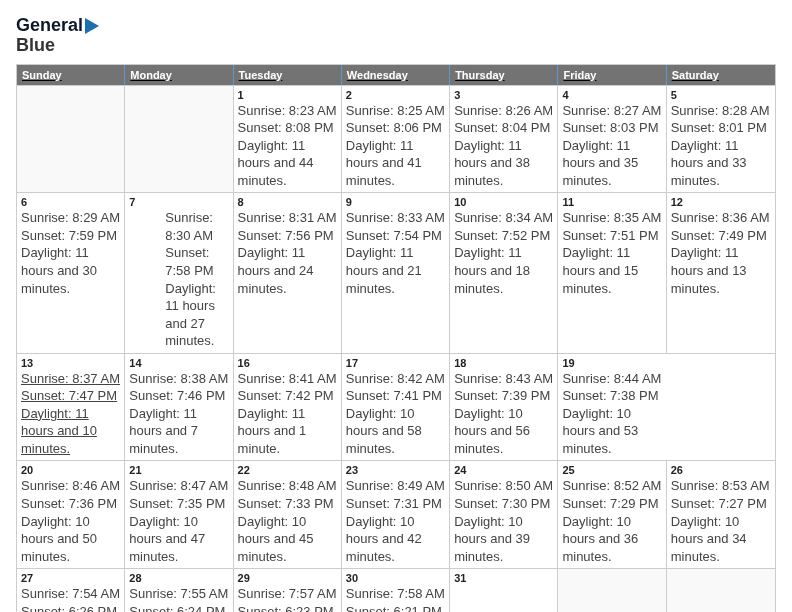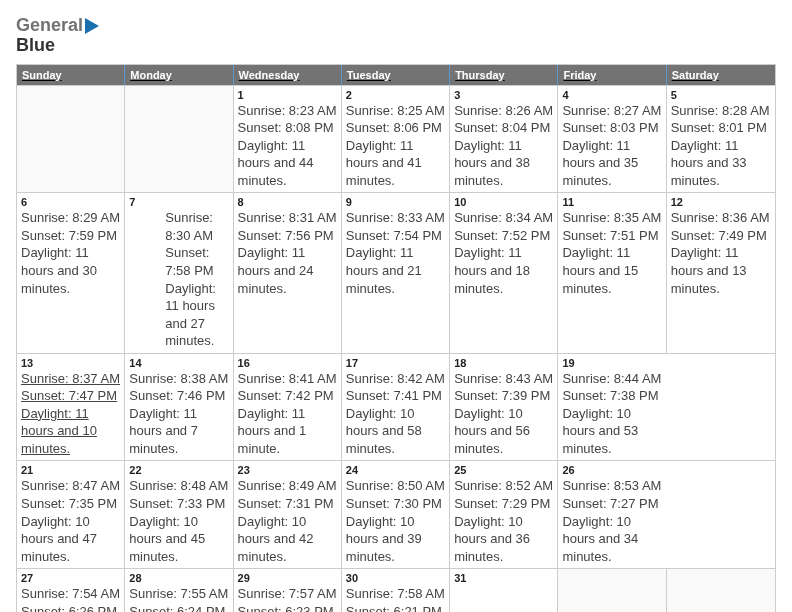--- a/index.html
+++ b/index.html
@@ -28,21 +28,21 @@
       flex-direction: column;
       align-items: flex-start;
       margin-top: 4px;
     }
     .logo-text {
       font-size: 18px;
       font-weight: bold;
       color: #333;
       line-height: 1.1;
     }
-    .logo-text span.blue { color: #737373; text-align: right; }
+    .logo-text span.blue { color: #0f172a; text-align: right; }
     .logo-arrow {
       width: 0; height: 0;
       border-top: 8px solid transparent;
       border-bottom: 8px solid transparent;
       border-left: 14px solid #1a6faf;
       display: inline-block;
       vertical-align: middle;
       margin-left: 2px;
     }
     .logo-row {
@@ -134,22 +134,22 @@
     <div class="title-area">
       <div class="month-title"></div>
       <div class="location"></div>
     </div>
   </div>
 
   <div class="calendar">
     <div class="cal-header">
     <div class="cal-header-cell">Sunday</div>
         <div class="cal-header-cell">Monday</div>
+        <div class="cal-header-cell">Tuesday</div>
         <div class="cal-header-cell">Wednesday</div>
-        <div class="cal-header-cell">Tuesday</div>
         <div class="cal-header-cell">Thursday</div>
         <div class="cal-header-cell">Friday</div>
         <div class="cal-header-cell">Saturday</div>
       </div>
     <div class="cal-body">
     <div class="cal-row">
           <div class="cal-cell empty"></div>
           <div class="cal-cell empty"></div>
           <div class="cal-cell">
             <span class="day-num">1</span>
@@ -259,20 +259,26 @@
           </div>
           <div class="cal-cell">
             <span class="day-num">19</span>
             <div class="day-info" style="white-space: pre-line;">Sunrise: 8:44 AM
 Sunset: 7:38 PM
 Daylight: 10 hours and 53 minutes.</div>
           </div>
         </div>
         <div class="cal-row">
           <div class="cal-cell">
+            <span class="day-num">20</span>
+            <div class="day-info" style="white-space: pre-line;">Sunrise: 8:46 AM
+Sunset: 7:36 PM
+Daylight: 10 hours and 50 minutes.</div>
+          </div>
+          <div class="cal-cell">
             <span class="day-num">21</span>
             <div class="day-info" style="white-space: pre-line;">Sunrise: 8:47 AM
 Sunset: 7:35 PM
 Daylight: 10 hours and 47 minutes.</div>
           </div>
           <div class="cal-cell">
             <span class="day-num">22</span>
             <div class="day-info" style="white-space: pre-line;">Sunrise: 8:48 AM
 Sunset: 7:33 PM
 Daylight: 10 hours and 45 minutes.</div>

